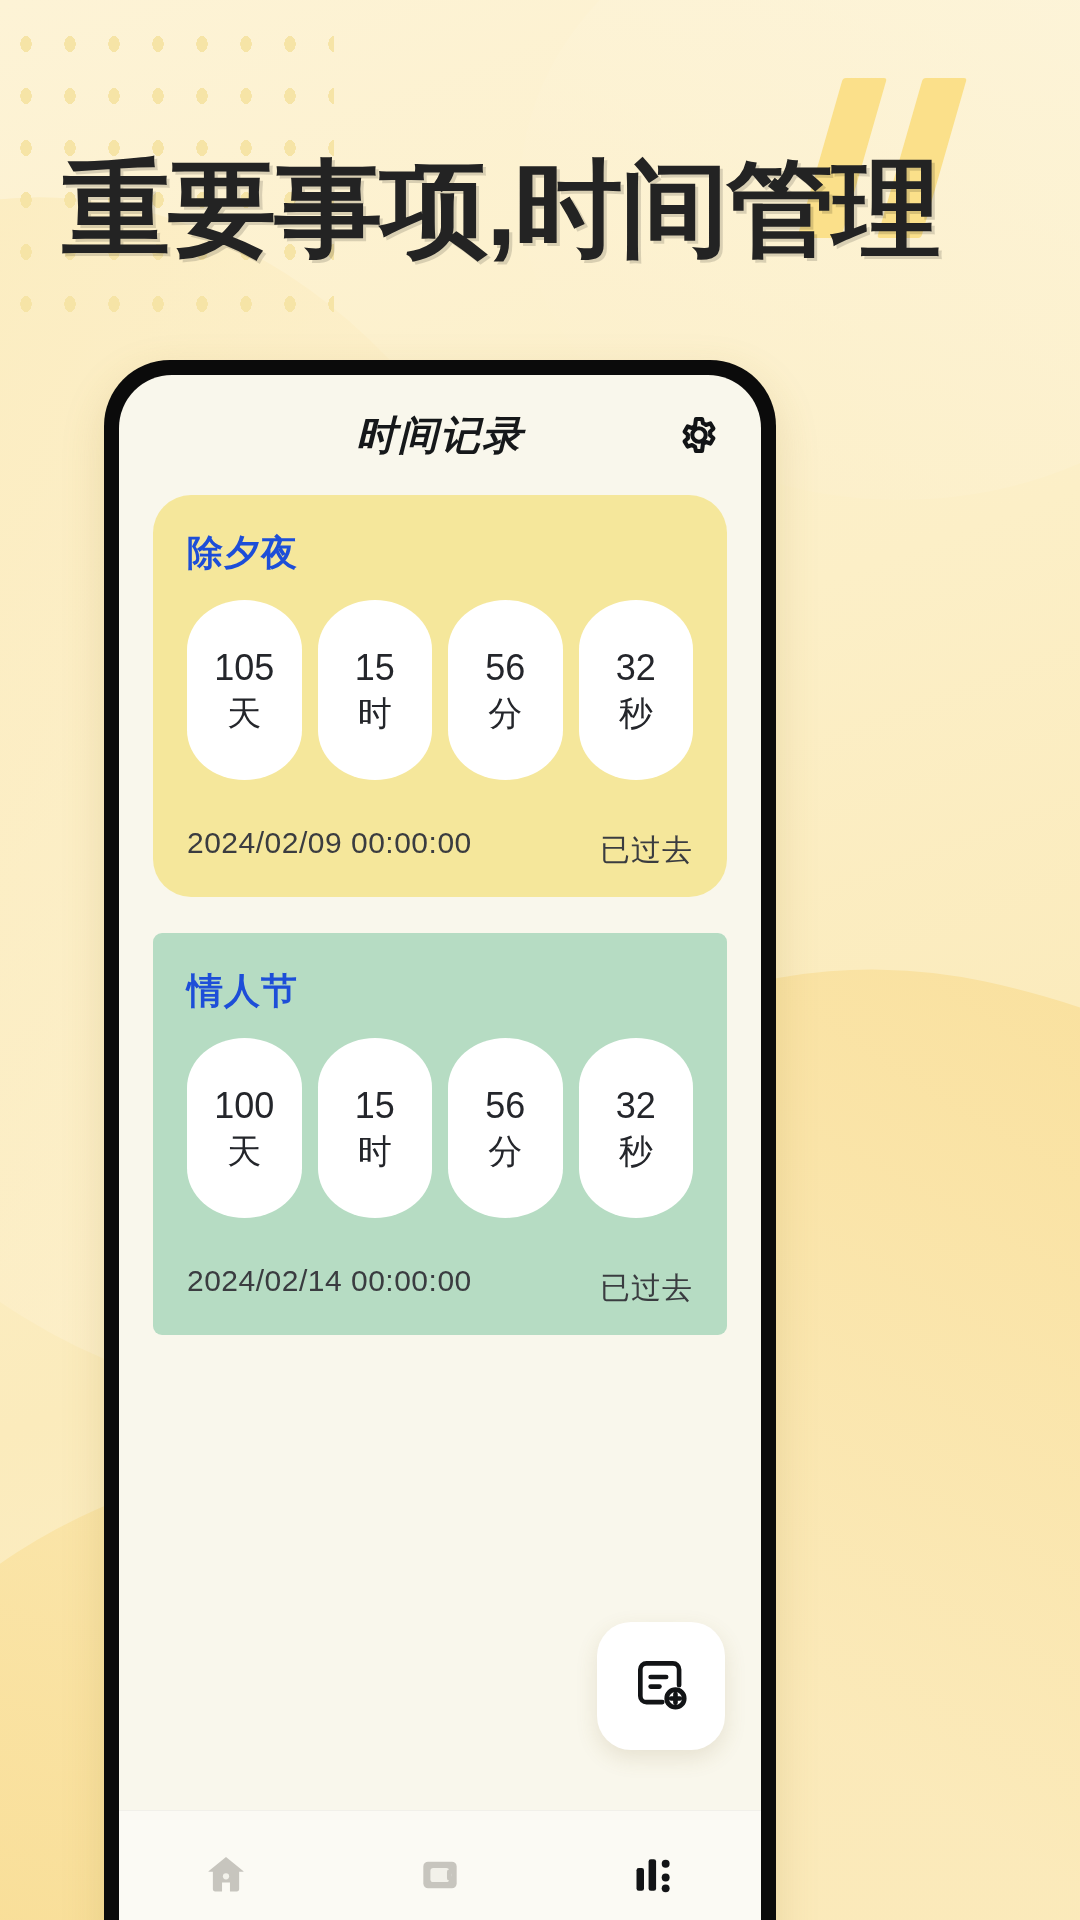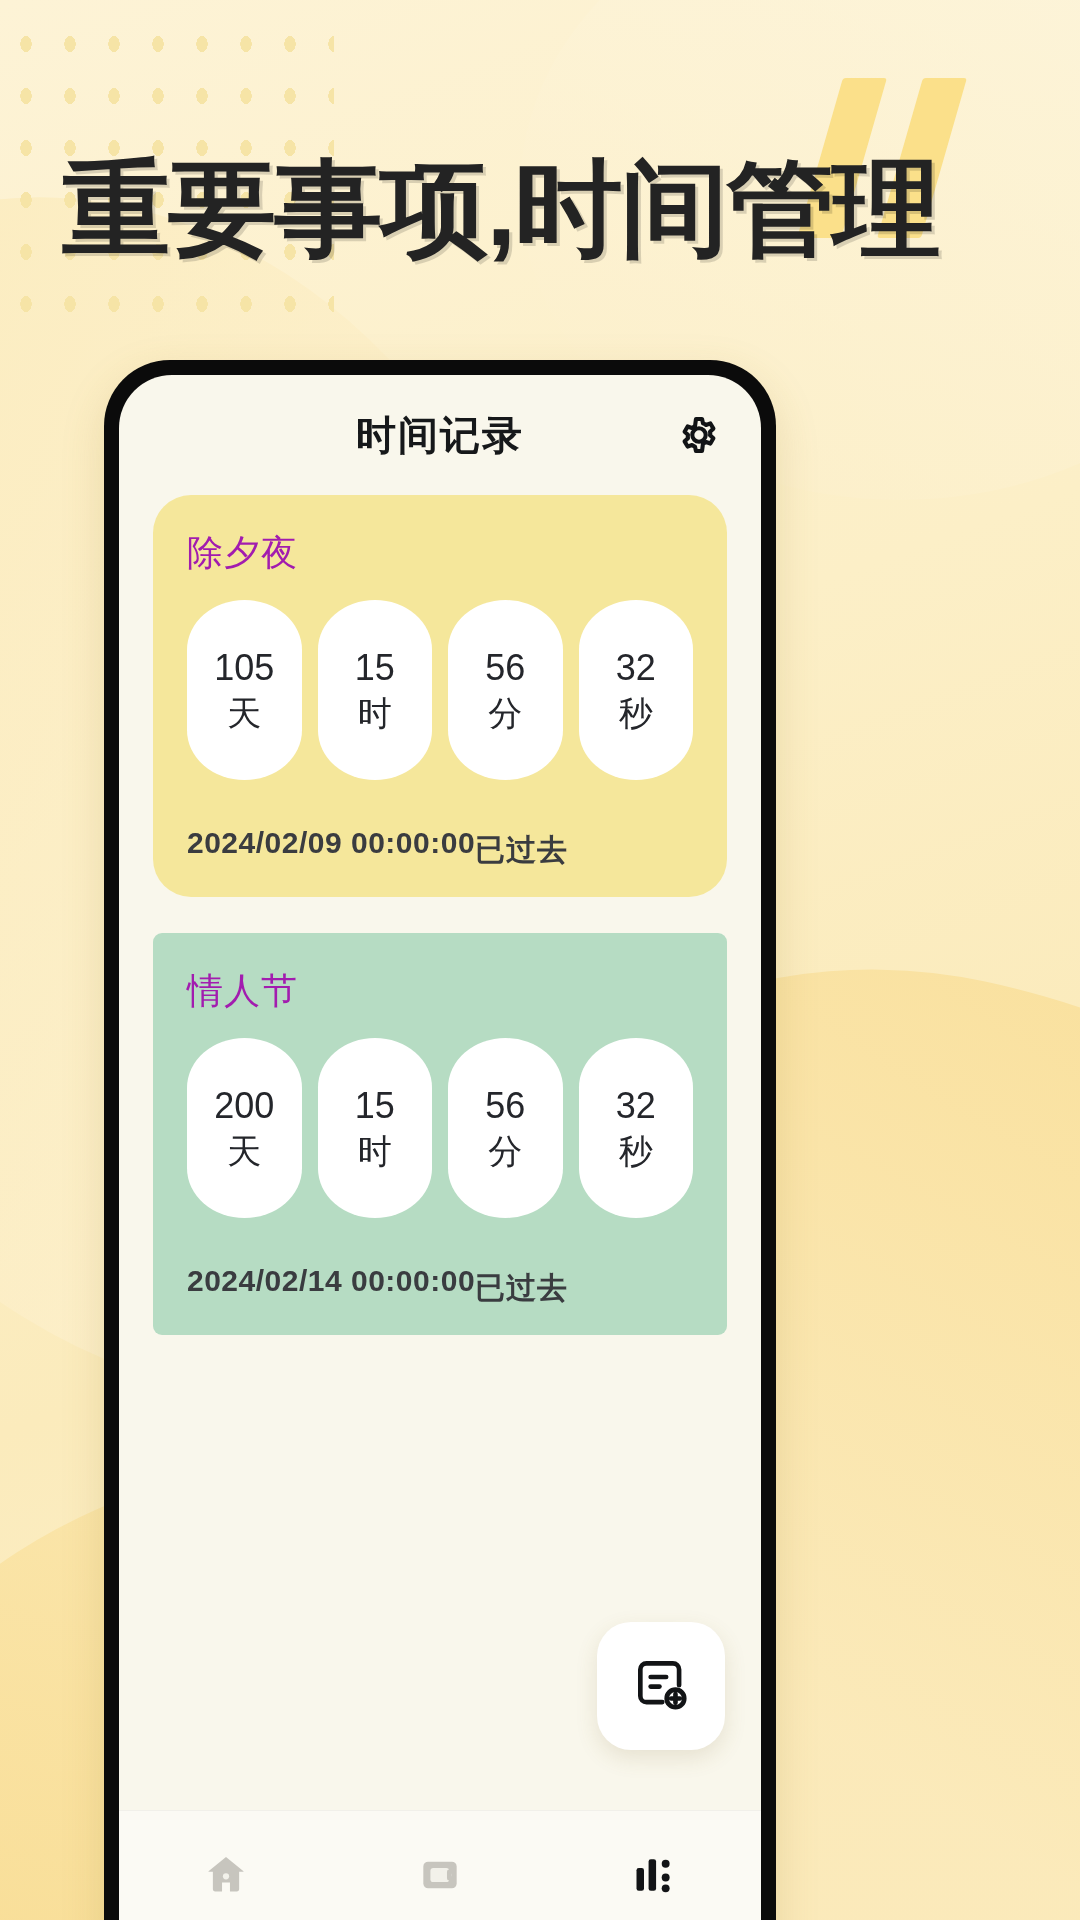--- a/index.html
+++ b/index.html
@@ -100,60 +100,60 @@
   }
 
   
   .app-header {
     height:120px; flex:0 0 120px;
     display:flex; align-items:center; justify-content:center;
     position:relative;
     padding:0 34px;
   }
   .app-title {
-    font-size:40px; font-weight:bold; color:#16181A; letter-spacing:2px;
+    font-size:40px; font-weight:bold; color:#16181A; letter-spacing:2px;font-style:italic;
   }
   .gear-btn {
     position:absolute; right:34px; top:50%; transform:translateY(-50%);
     width:56px; height:56px;
     display:flex; align-items:center; justify-content:center;
   }
   .gear-btn svg { display:block; }
 
   
   .cards { padding:0 34px; display:flex; flex-direction:column; gap:36px; }
   .evt-card {
     border-radius:38px;
     padding:34px 34px 26px 34px;
   }
   .evt-card.c-yellow { background:#F5E79B; }
   .evt-card.c-green  { background:#B6DCC3;border-radius:9px; }
 
   .evt-name {
-    font-size:36px; font-weight:normal; color:#a21caf;
+    font-size:36px; font-weight:bold; color:#1d4ed8;
     letter-spacing:1px; margin-bottom:22px;
   }
   .pills {
     display:flex; justify-content:space-between; gap:16px;
   }
   .pill {
     flex:1 1 0;
     height:180px;
     background:#FFFFFF;
     border-radius:90px/78px;
     display:flex; flex-direction:column;
     align-items:center; justify-content:center;
     gap:2px;
   }
   .pill .num { font-size:36px; color:#24262B; line-height:1.25; }
   .pill .unit { font-size:34px; color:#24262B; line-height:1.25; }
 
   .evt-foot {
     margin-top:34px;
-    display:flex; align-items:center; font-weight:bold;
+    display:flex; align-items:center; justify-content:space-between;
   }
   .evt-date { font-size:30px; color:#3A3C40; letter-spacing:.5px; }
   .evt-status { font-size:30px; color:#3A3C40; letter-spacing:1px;margin-top:16px; }
 
   
   .fab {
     position:absolute; right:36px; bottom:210px;
     width:128px; height:128px;
     background:#FFFFFF;
     border-radius:34px;
@@ -237,21 +237,21 @@
           <div class="evt-date">2024/02/09 00:00:00</div>
           <div class="evt-status">已过去</div>
         </div>
       </div>
 
       <div class="evt-card c-green">
         <div class="evt-name">情人节</div>
 
         <div class="pills">
           <div class="pill">
-            <div class="num">200</div>
+            <div class="num">100</div>
             <div class="unit">天</div>
           </div>
           <div class="pill">
             <div class="num">15</div>
             <div class="unit">时</div>
           </div>
           <div class="pill">
             <div class="num">56</div>
             <div class="unit">分</div>
           </div>

